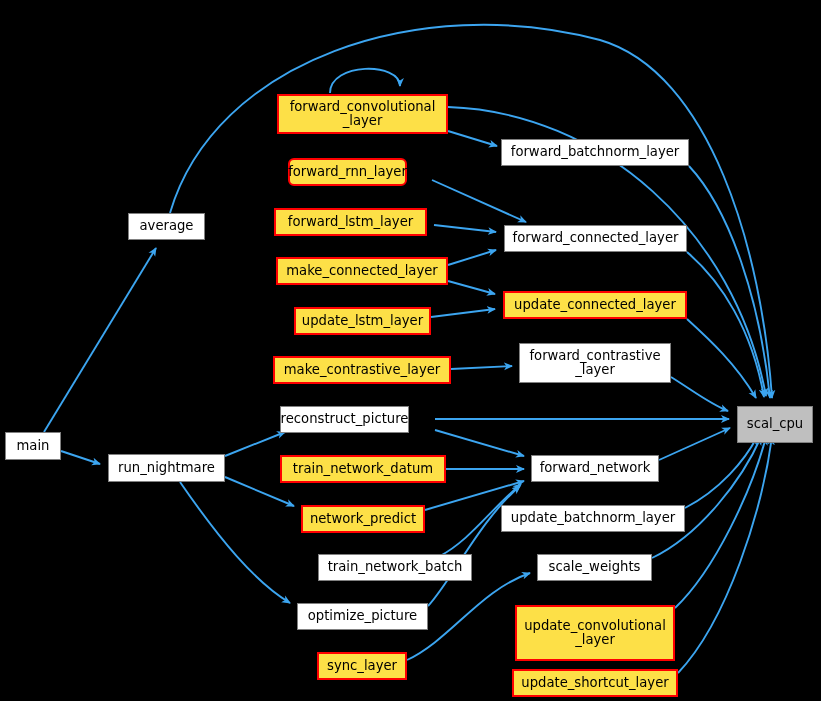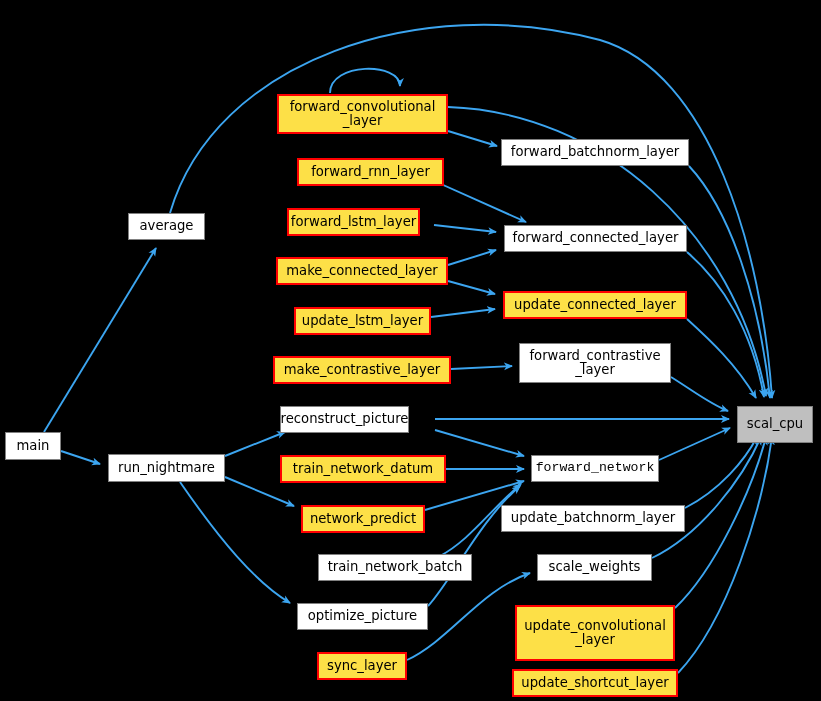--- a/index.html
+++ b/index.html
@@ -92,23 +92,23 @@
 
   <div class="node plain" style="left:5px;top:432px;width:56px;height:28px;">main</div>
 
   <div class="node plain" style="left:128px;top:213px;width:77px;height:27px;">average</div>
 
   <div class="node plain" style="left:108px;top:454px;width:117px;height:28px;">run_nightmare</div>
 
   <div class="node hl" style="left:277px;top:94px;width:171px;height:40px;">forward_convolutional
 _layer</div>
 
-  <div class="node hl" style="left:297px;top:158px;width:147px;height:28px;">forward_rnn_layer</div>
+  <div class="node hl" style="left:288px;top:158px;width:119px;height:28px;border-radius:6px;">forward_rnn_layer</div>
 
-  <div class="node hl" style="left:287px;top:208px;width:133px;height:28px;">forward_lstm_layer</div>
+  <div class="node hl" style="left:274px;top:208px;width:153px;height:28px;">forward_lstm_layer</div>
 
   <div class="node hl" style="left:276px;top:257px;width:172px;height:28px;">make_connected_layer</div>
 
   <div class="node hl" style="left:294px;top:307px;width:137px;height:28px;">update_lstm_layer</div>
 
   <div class="node hl" style="left:273px;top:356px;width:178px;height:28px;">make_contrastive_layer</div>
 
   <div class="node plain" style="left:280px;top:406px;width:129px;height:27px;">reconstruct_picture</div>
 
   <div class="node hl" style="left:280px;top:455px;width:166px;height:28px;">train_network_datum</div>
@@ -123,21 +123,21 @@
 
   <div class="node plain" style="left:501px;top:139px;width:188px;height:27px;">forward_batchnorm_layer</div>
 
   <div class="node plain" style="left:504px;top:225px;width:183px;height:27px;">forward_connected_layer</div>
 
   <div class="node hl" style="left:503px;top:291px;width:184px;height:28px;">update_connected_layer</div>
 
   <div class="node plain" style="left:519px;top:343px;width:152px;height:40px;">forward_contrastive
 _layer</div>
 
-  <div class="node plain" style="left:531px;top:455px;width:128px;height:27px;font-family:Liberation Mono, monospace;">forward_network</div>
+  <div class="node plain" style="left:531px;top:455px;width:128px;height:27px;">forward_network</div>
 
   <div class="node plain" style="left:501px;top:505px;width:184px;height:27px;">update_batchnorm_layer</div>
 
   <div class="node plain" style="left:537px;top:554px;width:115px;height:27px;">scale_weights</div>
 
   <div class="node hl" style="left:515px;top:605px;width:160px;height:56px;">update_convolutional
 _layer</div>
 
   <div class="node hl" style="left:512px;top:669px;width:166px;height:28px;">update_shortcut_layer</div>
 

